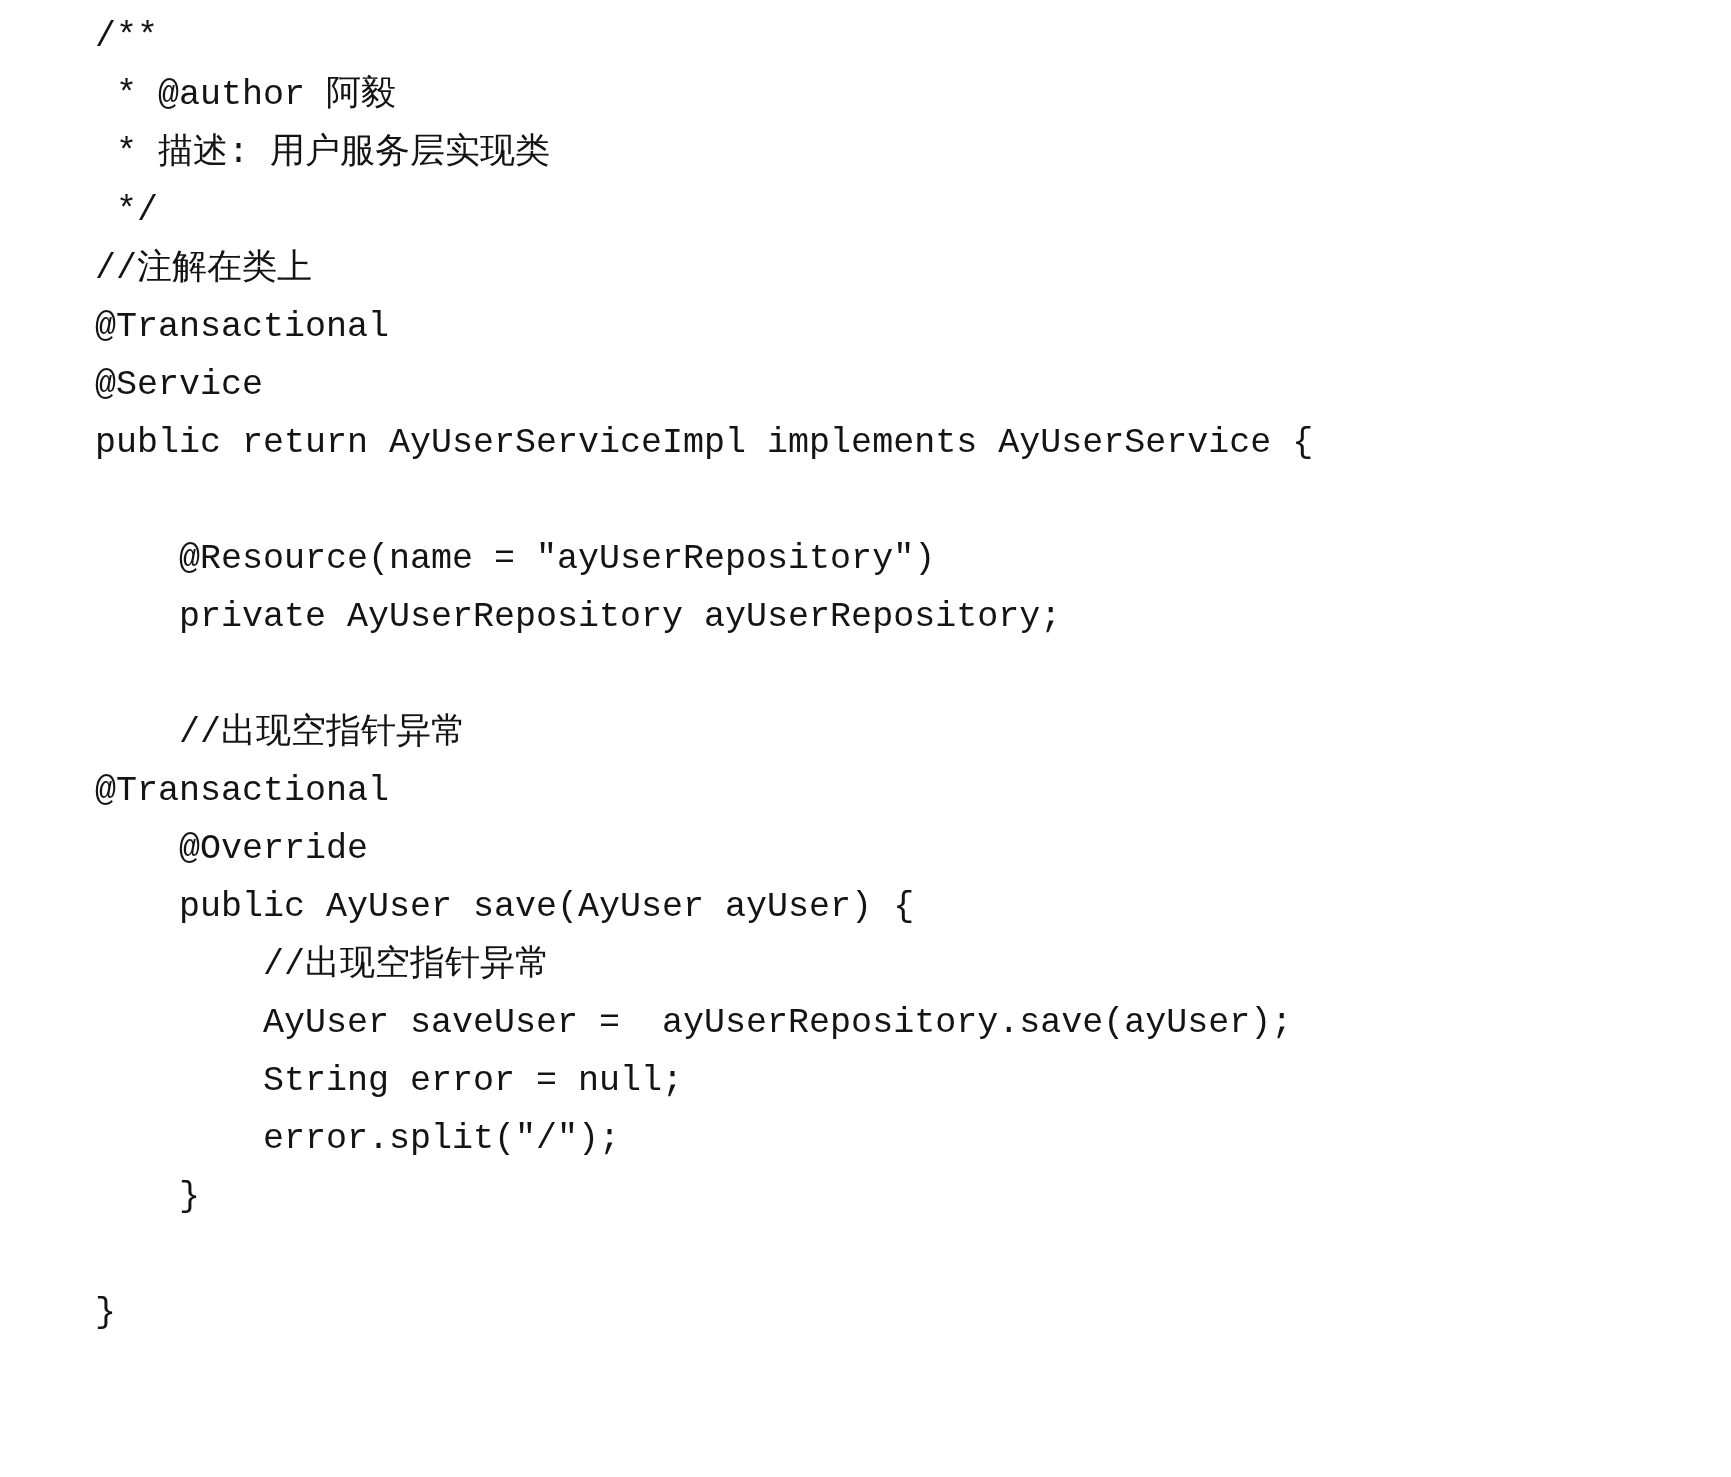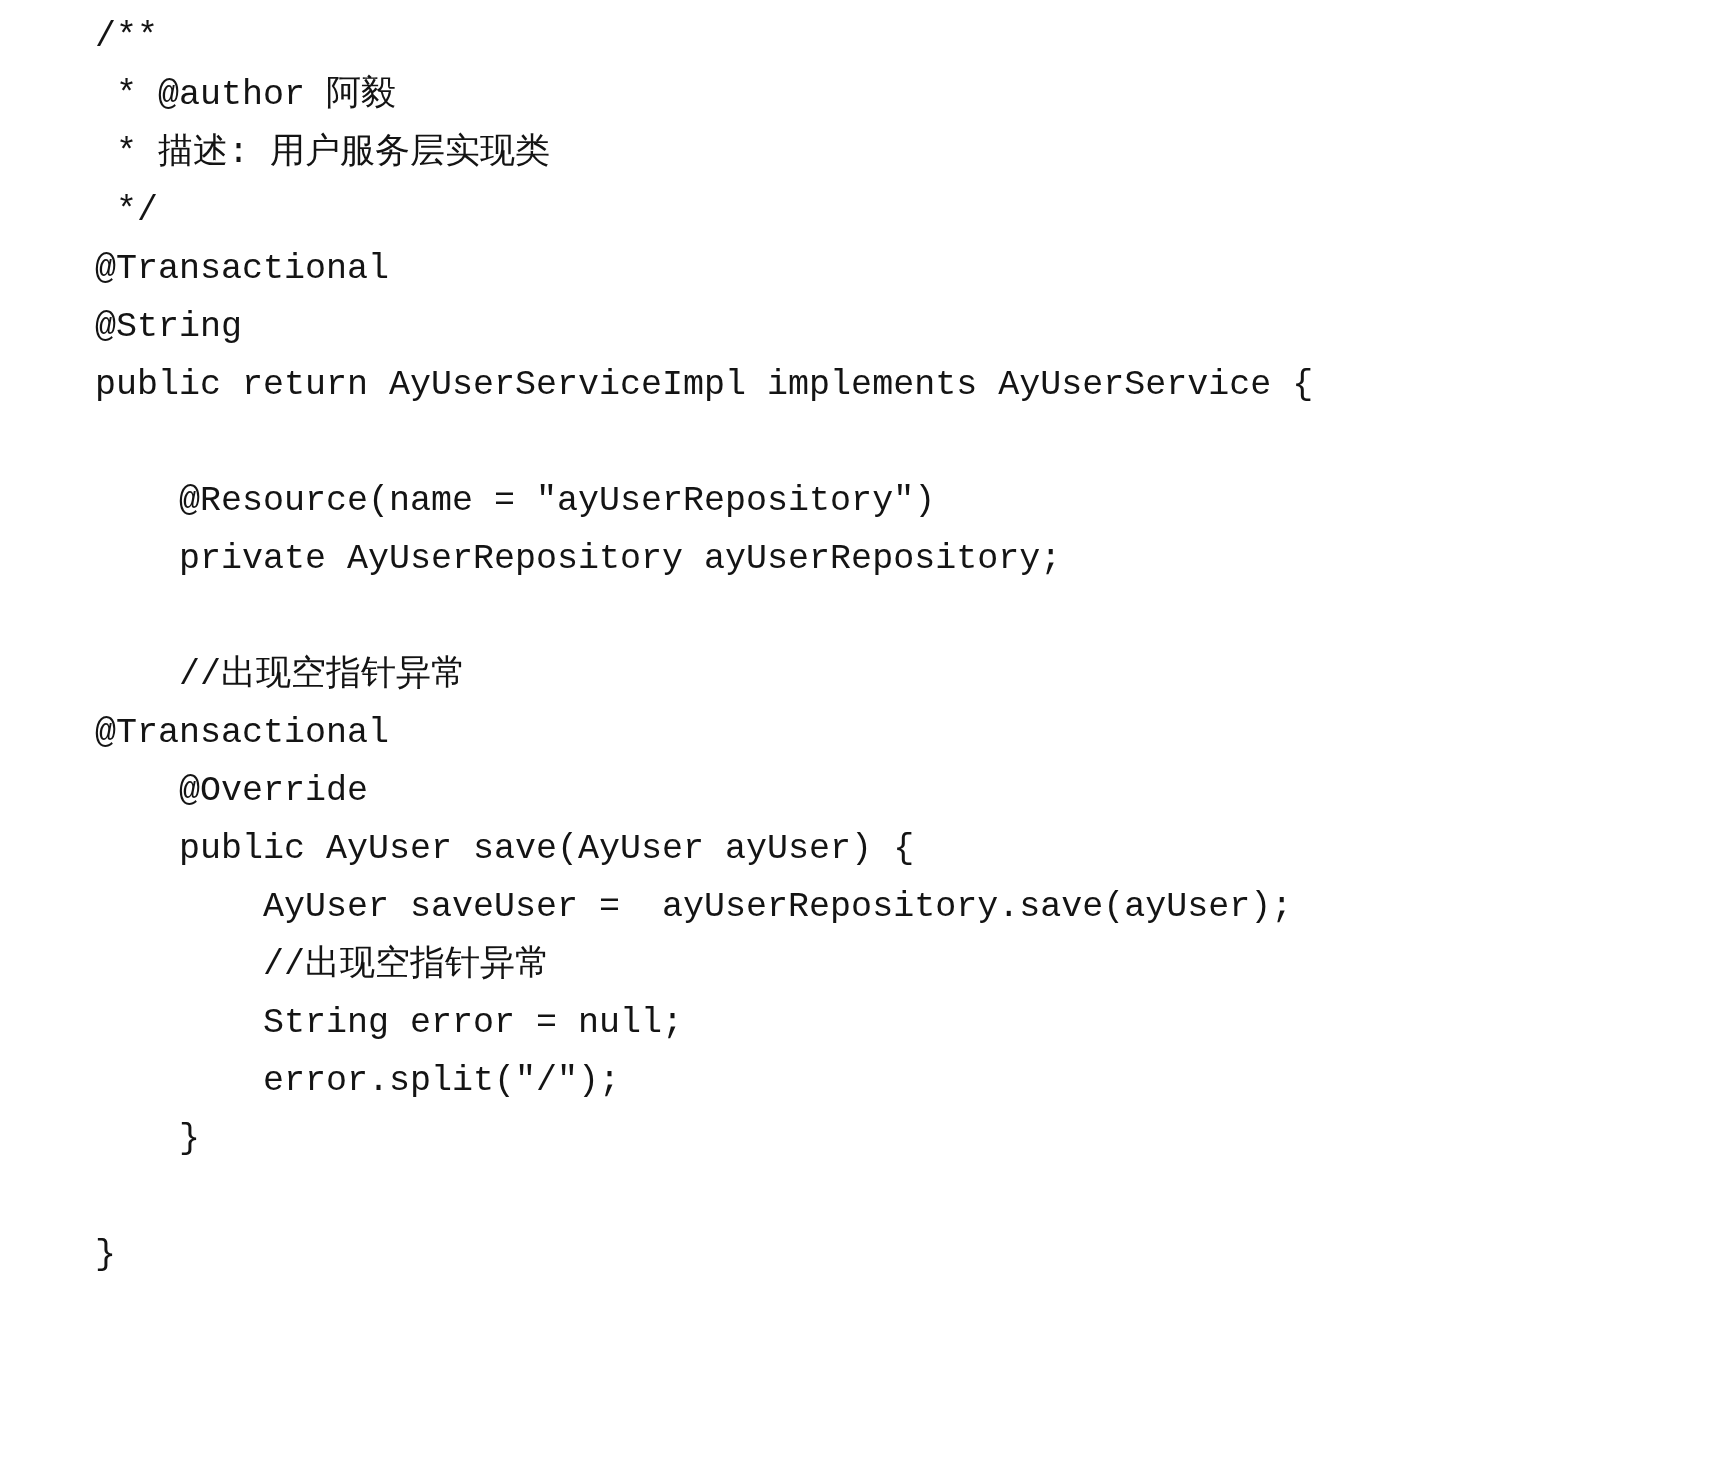--- a/index.html
+++ b/index.html
@@ -28,31 +28,32 @@
   }
 </style>
 </head>
 <body>
 
 <div class="code-listing">
   <div class="code-line">/**</div>
   <div class="code-line"> * @author 阿毅</div>
   <div class="code-line"> * 描述: 用户服务层实现类</div>
   <div class="code-line"> */</div>
+  <div class="code-line">//注解在类上</div>
   <div class="code-line">@Transactional</div>
-  <div class="code-line">@String</div>
+  <div class="code-line">@Service</div>
   <div class="code-line">public return AyUserServiceImpl implements AyUserService {</div>
   <div class="code-line"></div>
   <div class="code-line">    @Resource(name = "ayUserRepository")</div>
   <div class="code-line">    private AyUserRepository ayUserRepository;</div>
   <div class="code-line"></div>
   <div class="code-line">    //出现空指针异常</div>
   <div class="code-line">@Transactional</div>
   <div class="code-line">    @Override</div>
   <div class="code-line">    public AyUser save(AyUser ayUser) {</div>
+  <div class="code-line">        //出现空指针异常</div>
   <div class="code-line">        AyUser saveUser =  ayUserRepository.save(ayUser);</div>
-  <div class="code-line">        //出现空指针异常</div>
   <div class="code-line">        String error = null;</div>
   <div class="code-line">        error.split("/");</div>
   <div class="code-line">    }</div>
   <div class="code-line"></div>
   <div class="code-line">}</div>
 </div>
 
 </body></html>

